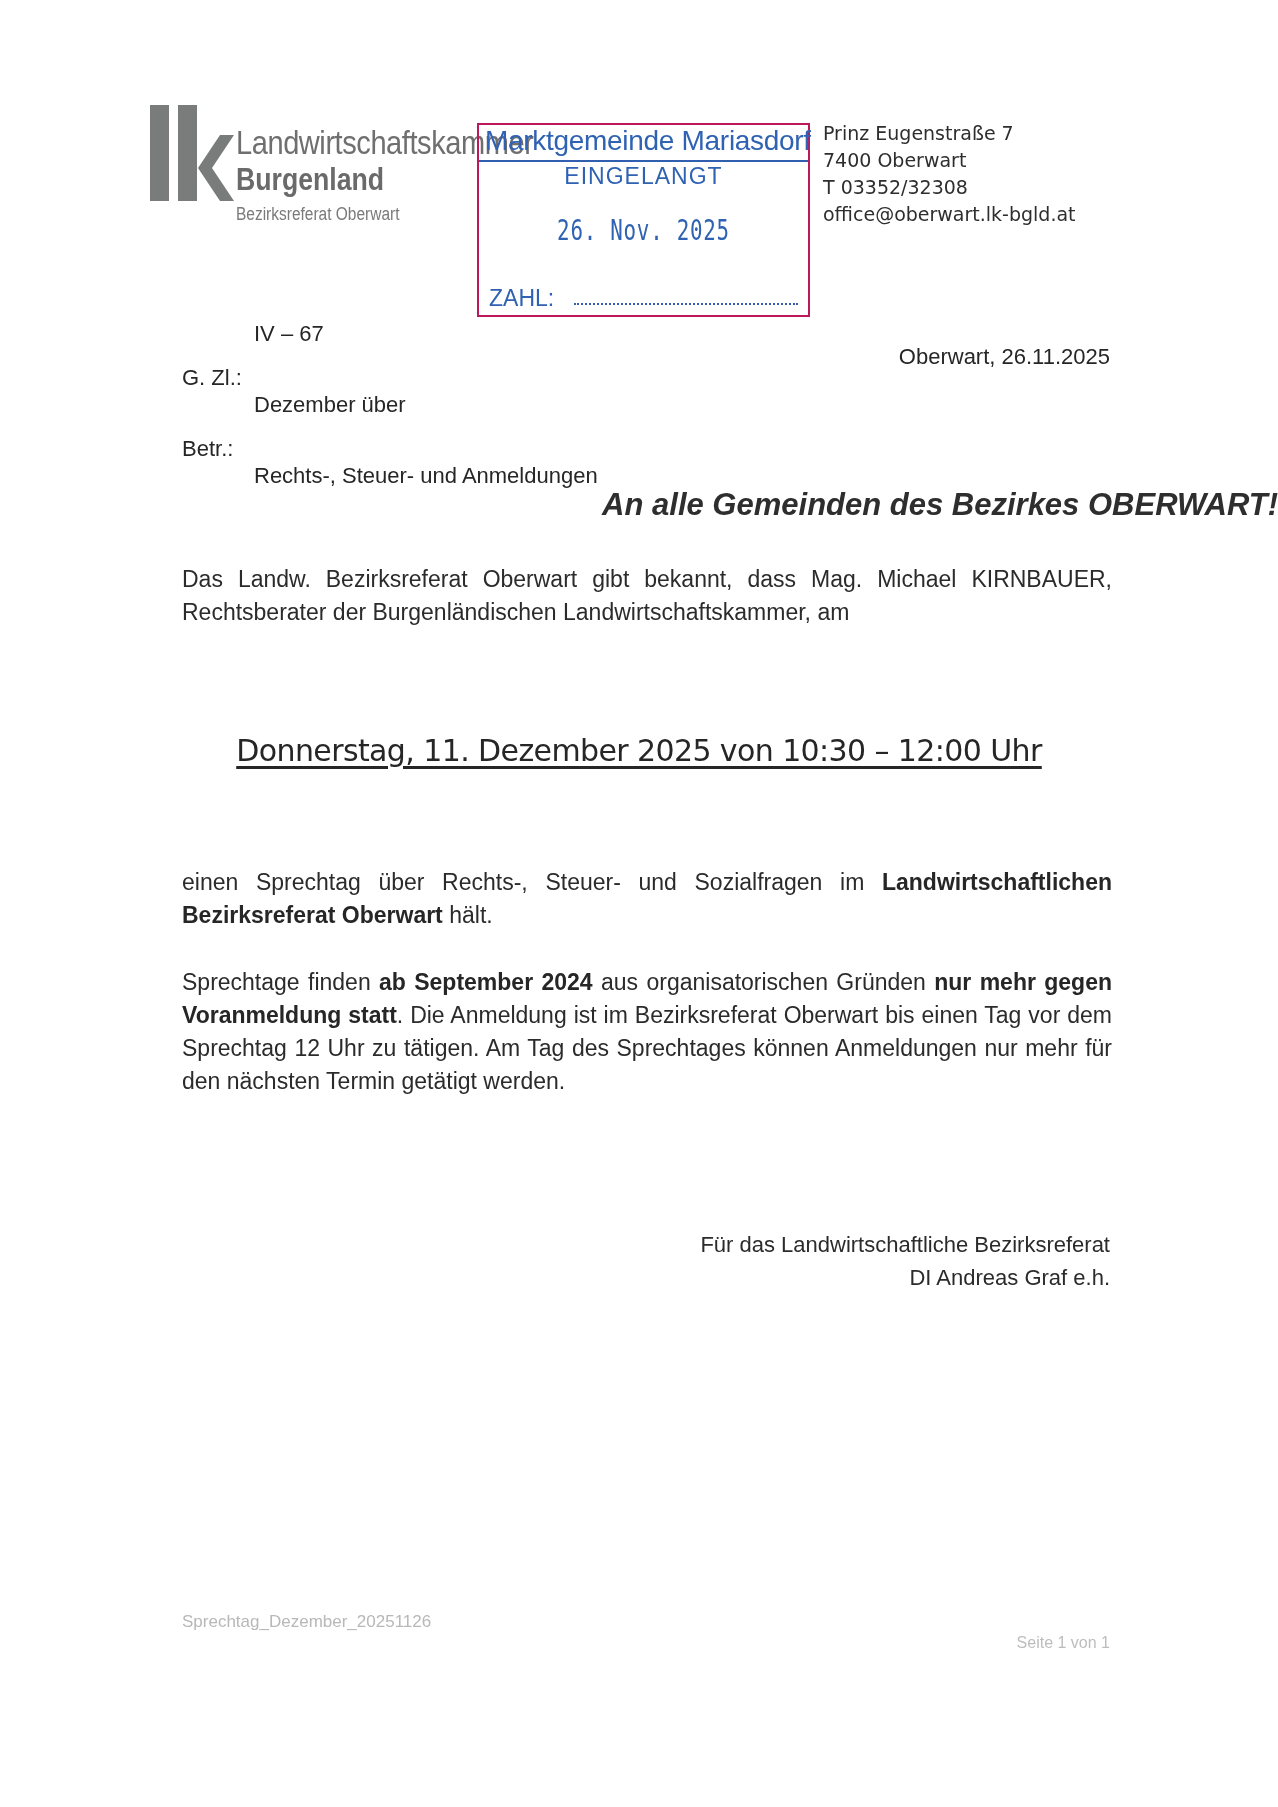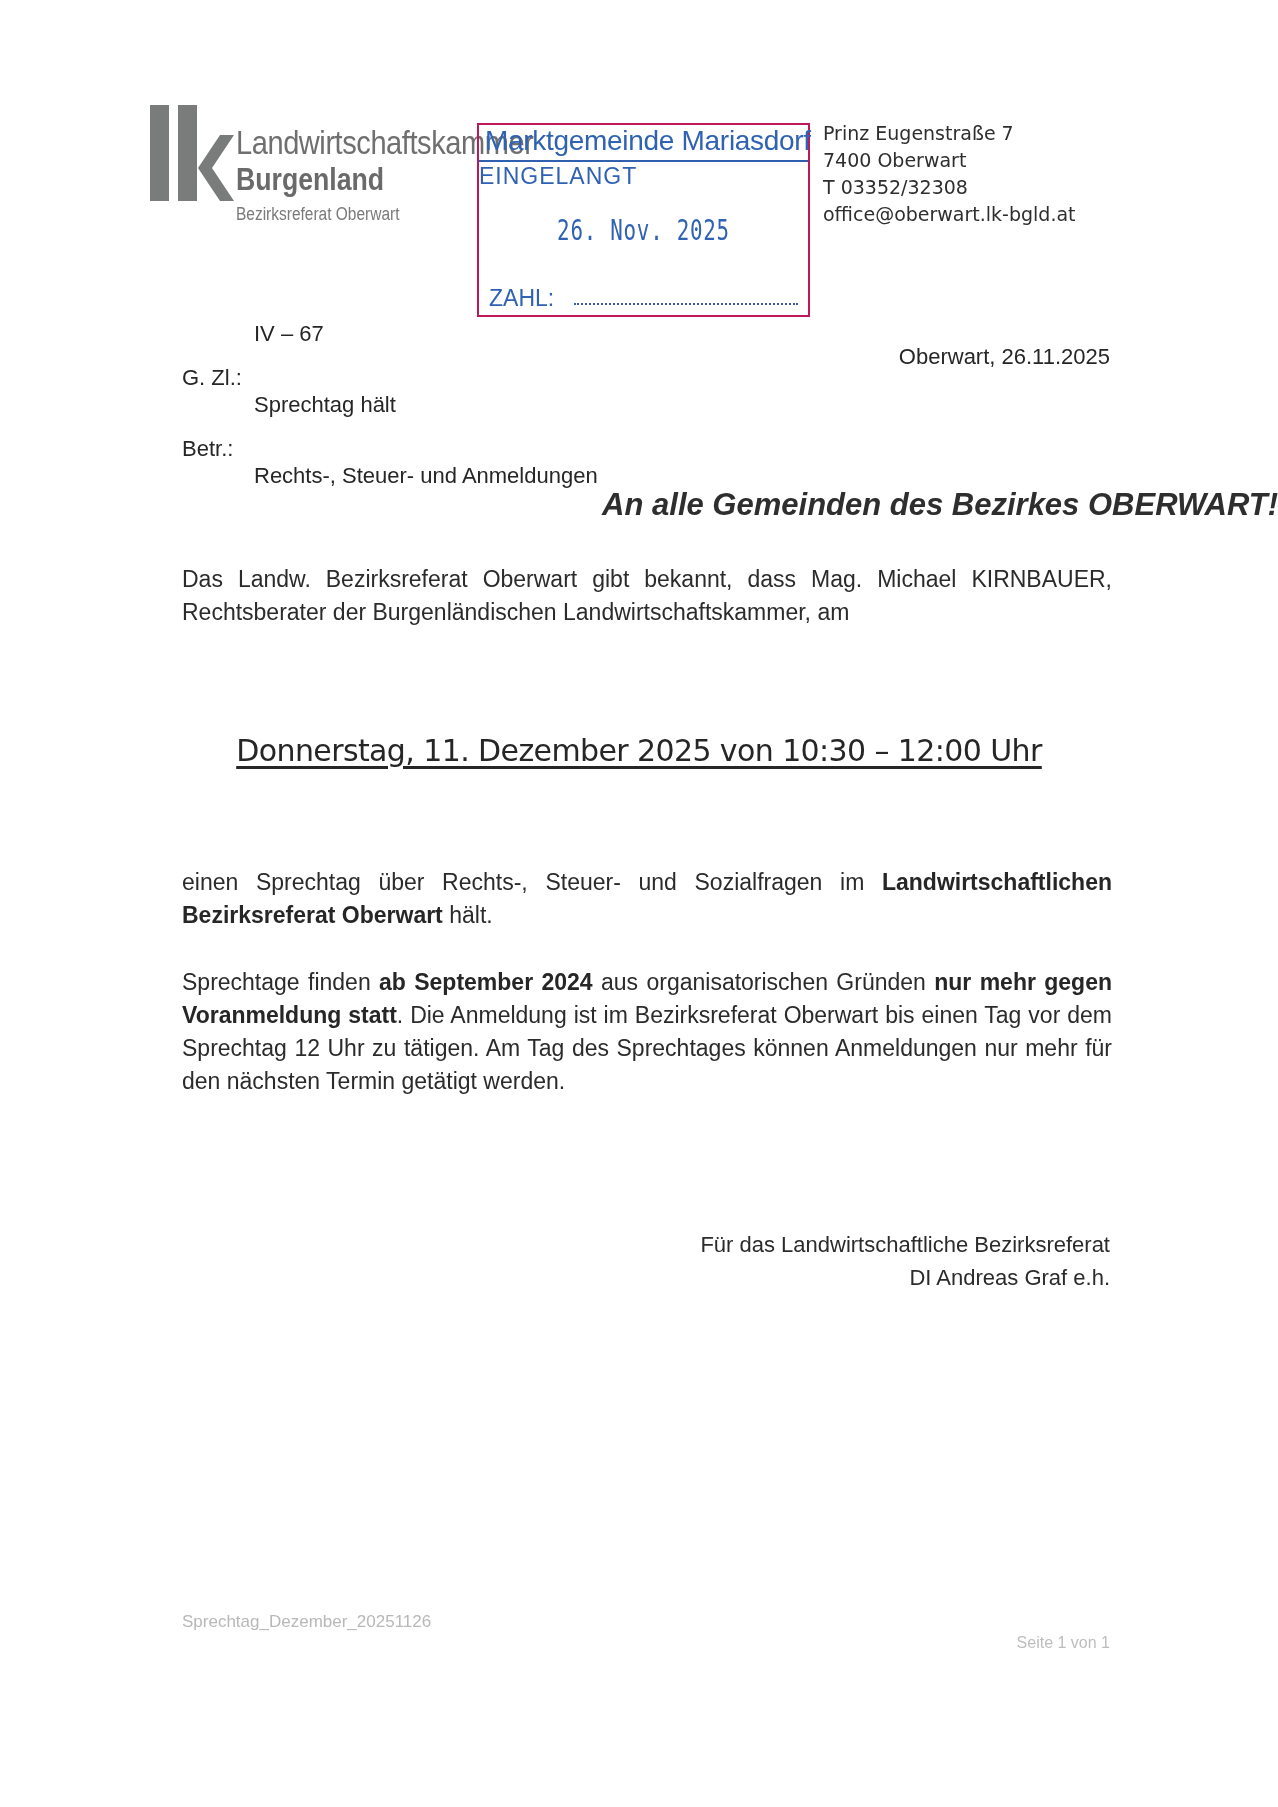--- a/index.html
+++ b/index.html
@@ -7,21 +7,21 @@
   .abs { position:absolute; }
   .logo-bar { position:absolute; background:#7a7b7b; }
   .logo-text { position:absolute; left:236px; font-family:"Liberation Sans", sans-serif; color:#6f6f6f; white-space:nowrap; }
   .logo-t1 { top:124px; font-size:33px; letter-spacing:-0.5px; transform:scaleX(0.88); transform-origin:left top; }
   .logo-t2 { top:162px; font-size:31px; font-weight:bold; color:#6a6a6a; transform:scaleX(0.86); transform-origin:left top; }
   .logo-t3 { top:204px; font-size:18px; color:#7a7a7a; transform:scaleX(0.86); transform-origin:left top; }
 
   .stamp { position:absolute; left:477px; top:123px; width:333px; height:194px; border:2px solid #be185d; box-sizing:border-box; color:#2f62b2; }
   .stamp-line { position:absolute; left:0; right:0; top:35px; border-top:2px solid #2f5fae; }
   .stamp-title { position:absolute; left:6px; right:2px; top:0px; font-size:28px; white-space:nowrap; text-align:right; letter-spacing:-0.3px; background:rgba(255,255,255,0.0); }
-  .stamp-received { position:absolute; left:0; right:0; top:38px; text-align:left; font-size:23px; letter-spacing:1px; }
+  .stamp-received { position:absolute; left:0; right:0; top:38px; text-align:center; font-size:23px; letter-spacing:1px; }
   .stamp-date { position:absolute; left:0; right:0; top:88px; text-align:center; font-size:29px; font-family:"DejaVu Sans Mono", monospace; transform:scaleX(0.72); letter-spacing:1px; }
   .stamp-zahl { position:absolute; left:10px; top:160px; font-size:23px; white-space:nowrap; }
   .stamp-dots { position:absolute; left:95px; right:10px; top:178px; border-bottom:2px dotted #2f5fae; }
 
   .address { position:absolute; left:823px; top:120px; font-family:"DejaVu Sans", sans-serif; font-size:19px; line-height:27px; color:#2e2e2e; }
   .address div { white-space:nowrap; }
 
   .ref { position:absolute; left:182px; top:320px; font-size:22px; line-height:27px; color:#262626; }
   .ref-row { display:flex; white-space:nowrap; }
   .ref-label { width:72px;margin-top:44px; }
@@ -71,21 +71,21 @@
   <div>office@oberwart.lk-bgld.at</div>
 </div>
 
 <div class="ref">
   <div class="ref-row">
     <span class="ref-label">G. Zl.:</span>
     <span class="ref-value">IV – 67</span>
   </div>
   <div class="ref-row">
     <span class="ref-label">Betr.:</span>
-    <span class="ref-value">Sprechtag hält</span>
+    <span class="ref-value">Dezember über</span>
   </div>
   <div class="ref-row">
     <span class="ref-label"></span>
     <span class="ref-value">Rechts-, Steuer- und Anmeldungen</span>
   </div>
 </div>
 <div class="date">Oberwart, 26.11.2025</div>
 
 <div class="heading">An alle Gemeinden des Bezirkes OBERWART!</div>
 

